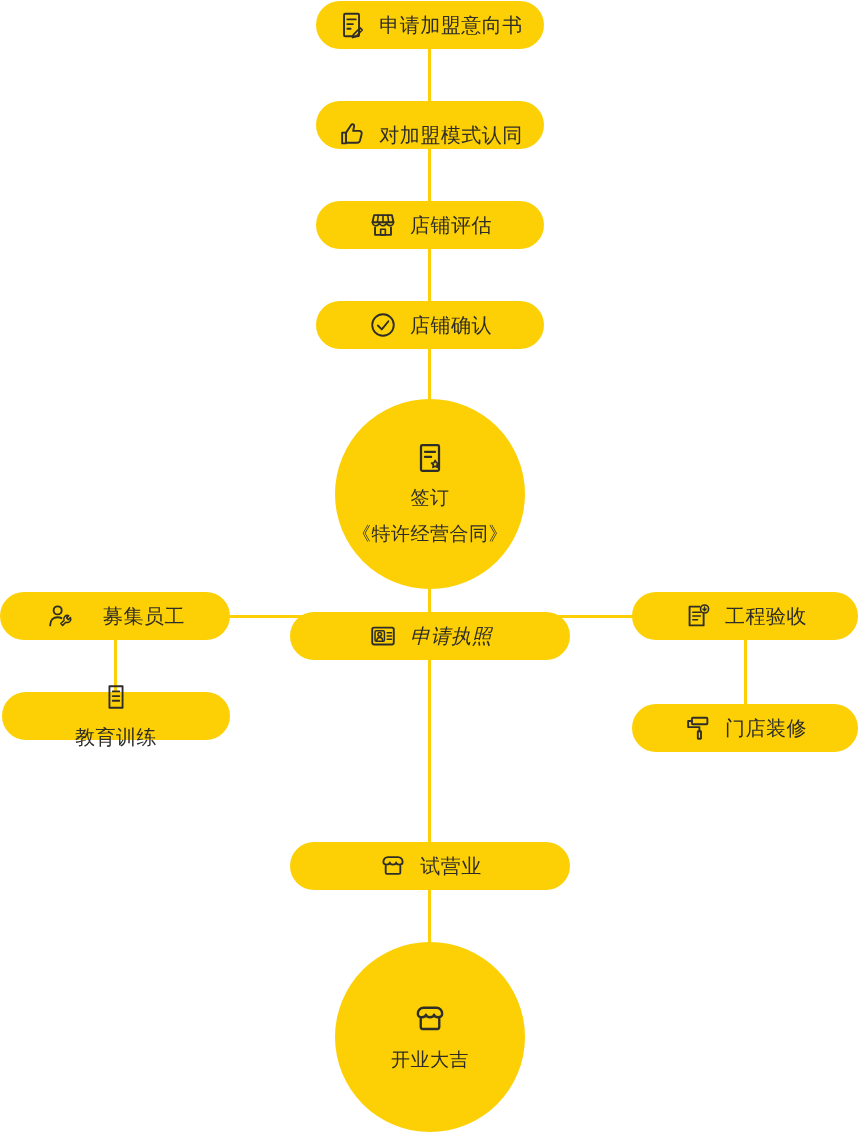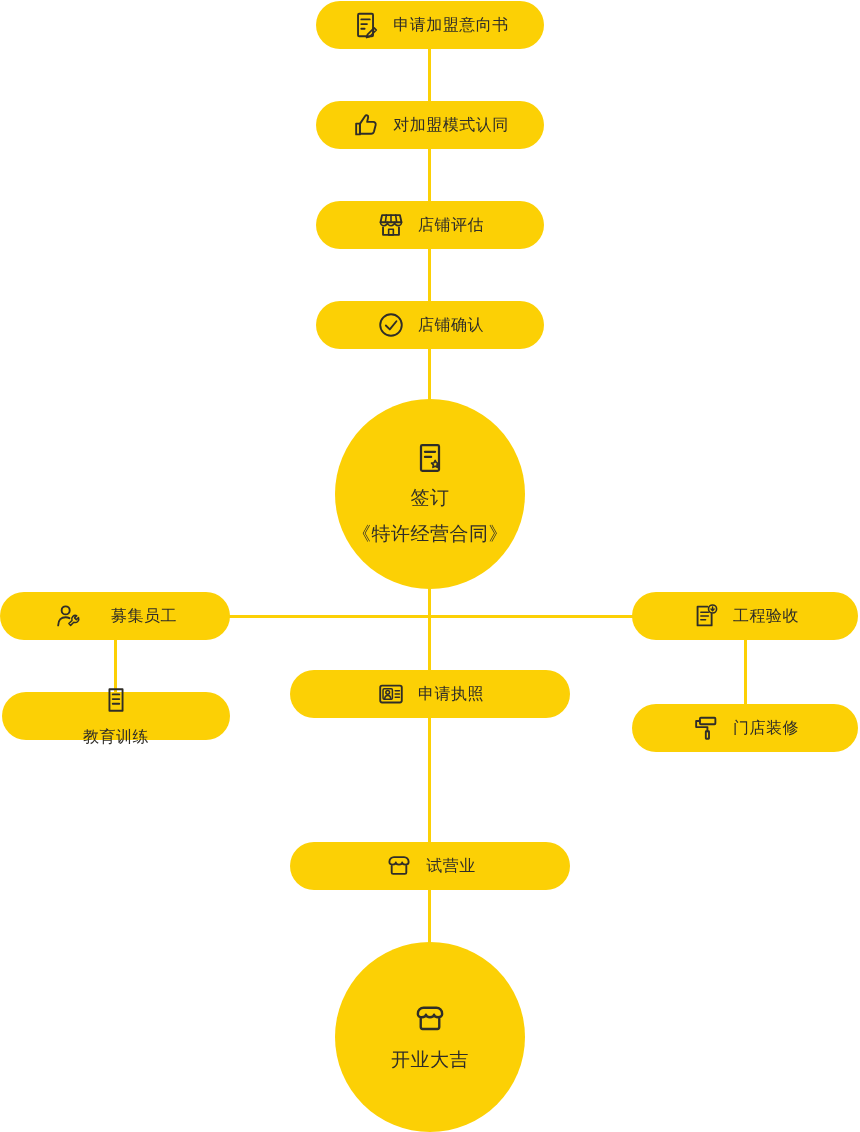--- a/index.html
+++ b/index.html
@@ -7,21 +7,21 @@
     position:relative;width:860px;height:1132px;overflow:hidden;
     font-family:"DejaVu Sans","Liberation Sans",sans-serif;
     color:var(--ink,#2F2D28);
   }
   .line{position:absolute;background:var(--yellow,#FCD005);z-index:0;}
   .node{
     position:absolute;z-index:1;background:var(--yellow,#FCD005);
     display:flex;align-items:center;justify-content:center;
     color:var(--ink,#2F2D28);
   }
-  .pill{height:48px;border-radius:24px;gap:12px;font-size:16px;letter-spacing:.5px;}
+  .pill{height:48px;border-radius:24px;gap:12px;font-size:20px;letter-spacing:.5px;}
   .circle{
     width:190px;height:190px;border-radius:50%;
     flex-direction:column;gap:6px;font-size:19px;letter-spacing:.5px;text-align:center;
   }
   .circle .cap{line-height:30px;}
   .icn{display:flex;align-items:center;justify-content:center;}
   .icn svg{display:block;}
 </style>
 </head>
 <body>
@@ -37,21 +37,21 @@
     <span class="icn">
       <svg width="30" height="30" viewBox="0 0 32 32" fill="none" stroke="currentColor" stroke-width="2" stroke-linecap="round" stroke-linejoin="round">
         <rect x="7.5" y="4" width="16" height="24" rx="1.2"></rect>
         <path d="M11 10h9M11 15h6M11 20h3.5"></path>
         <path d="M17.5 26.2l7.2-7.2 2.3 2.3-7.2 7.2-3.2.9.9-3.2z" stroke-width="1.7"></path>
       </svg>
     </span>
     <span>申请加盟意向书</span>
   </div>
 
-  <div class="node pill" style="left:316px;top:101px;width:228px;">
+  <div class="node pill" style="left:316px;top:101px;width:228px;align-items:flex-end;">
     <span class="icn">
       <svg width="30" height="30" viewBox="0 0 32 32" fill="none" stroke="currentColor" stroke-width="2" stroke-linecap="round" stroke-linejoin="round">
         <path d="M5.5 14.5h4v11.5h-4z"></path>
         <path d="M9.5 24.8V14.8l5.6-8.3c1.1-1.6 3.6-.7 3.2 1.2l-1.1 5h6.6c1.7 0 2.9 1.6 2.5 3.2l-1.8 7c-.4 1.4-1.6 2.4-3 2.4H9.5"></path>
       </svg>
     </span>
     <span>对加盟模式认同</span>
   </div>
 
   <div class="node pill" style="left:316px;top:201px;width:228px;">
@@ -126,21 +126,21 @@
     <span class="icn">
       <svg width="30" height="30" viewBox="0 0 32 32" fill="none" stroke="currentColor" stroke-width="2" stroke-linecap="round" stroke-linejoin="round">
         <rect x="9.5" y="5" width="16.5" height="7" rx="1"></rect>
         <path d="M9.5 8.5H5.5v6.5h12v4.5"></path>
         <rect x="15.8" y="19.5" width="3.4" height="8" rx=".5"></rect>
       </svg>
     </span>
     <span>门店装修</span>
   </div>
 
-  <div class="node pill" style="left:290px;top:670px;width:280px;">
+  <div class="node pill" style="left:290px;top:612px;width:280px;font-style:italic;">
     <span class="icn">
       <svg width="30" height="30" viewBox="0 0 32 32" fill="none" stroke="currentColor" stroke-width="2" stroke-linecap="round" stroke-linejoin="round">
         <rect x="4.5" y="7" width="23" height="18" rx="2"></rect>
         <rect x="7.5" y="10.5" width="10" height="11" rx="1.2" stroke-width="1.6"></rect>
         <circle cx="12.5" cy="14.2" r="2" stroke-width="1.6"></circle>
         <path d="M9.3 21.5c0-2.6 1.6-3.9 3.2-3.9s3.2 1.3 3.2 3.9" stroke-width="1.6"></path>
         <path d="M20.5 12.5h4.5M20.5 16h4.5M20.5 19.5h4.5" stroke-width="1.7"></path>
       </svg>
     </span>
     <span>申请执照</span>

